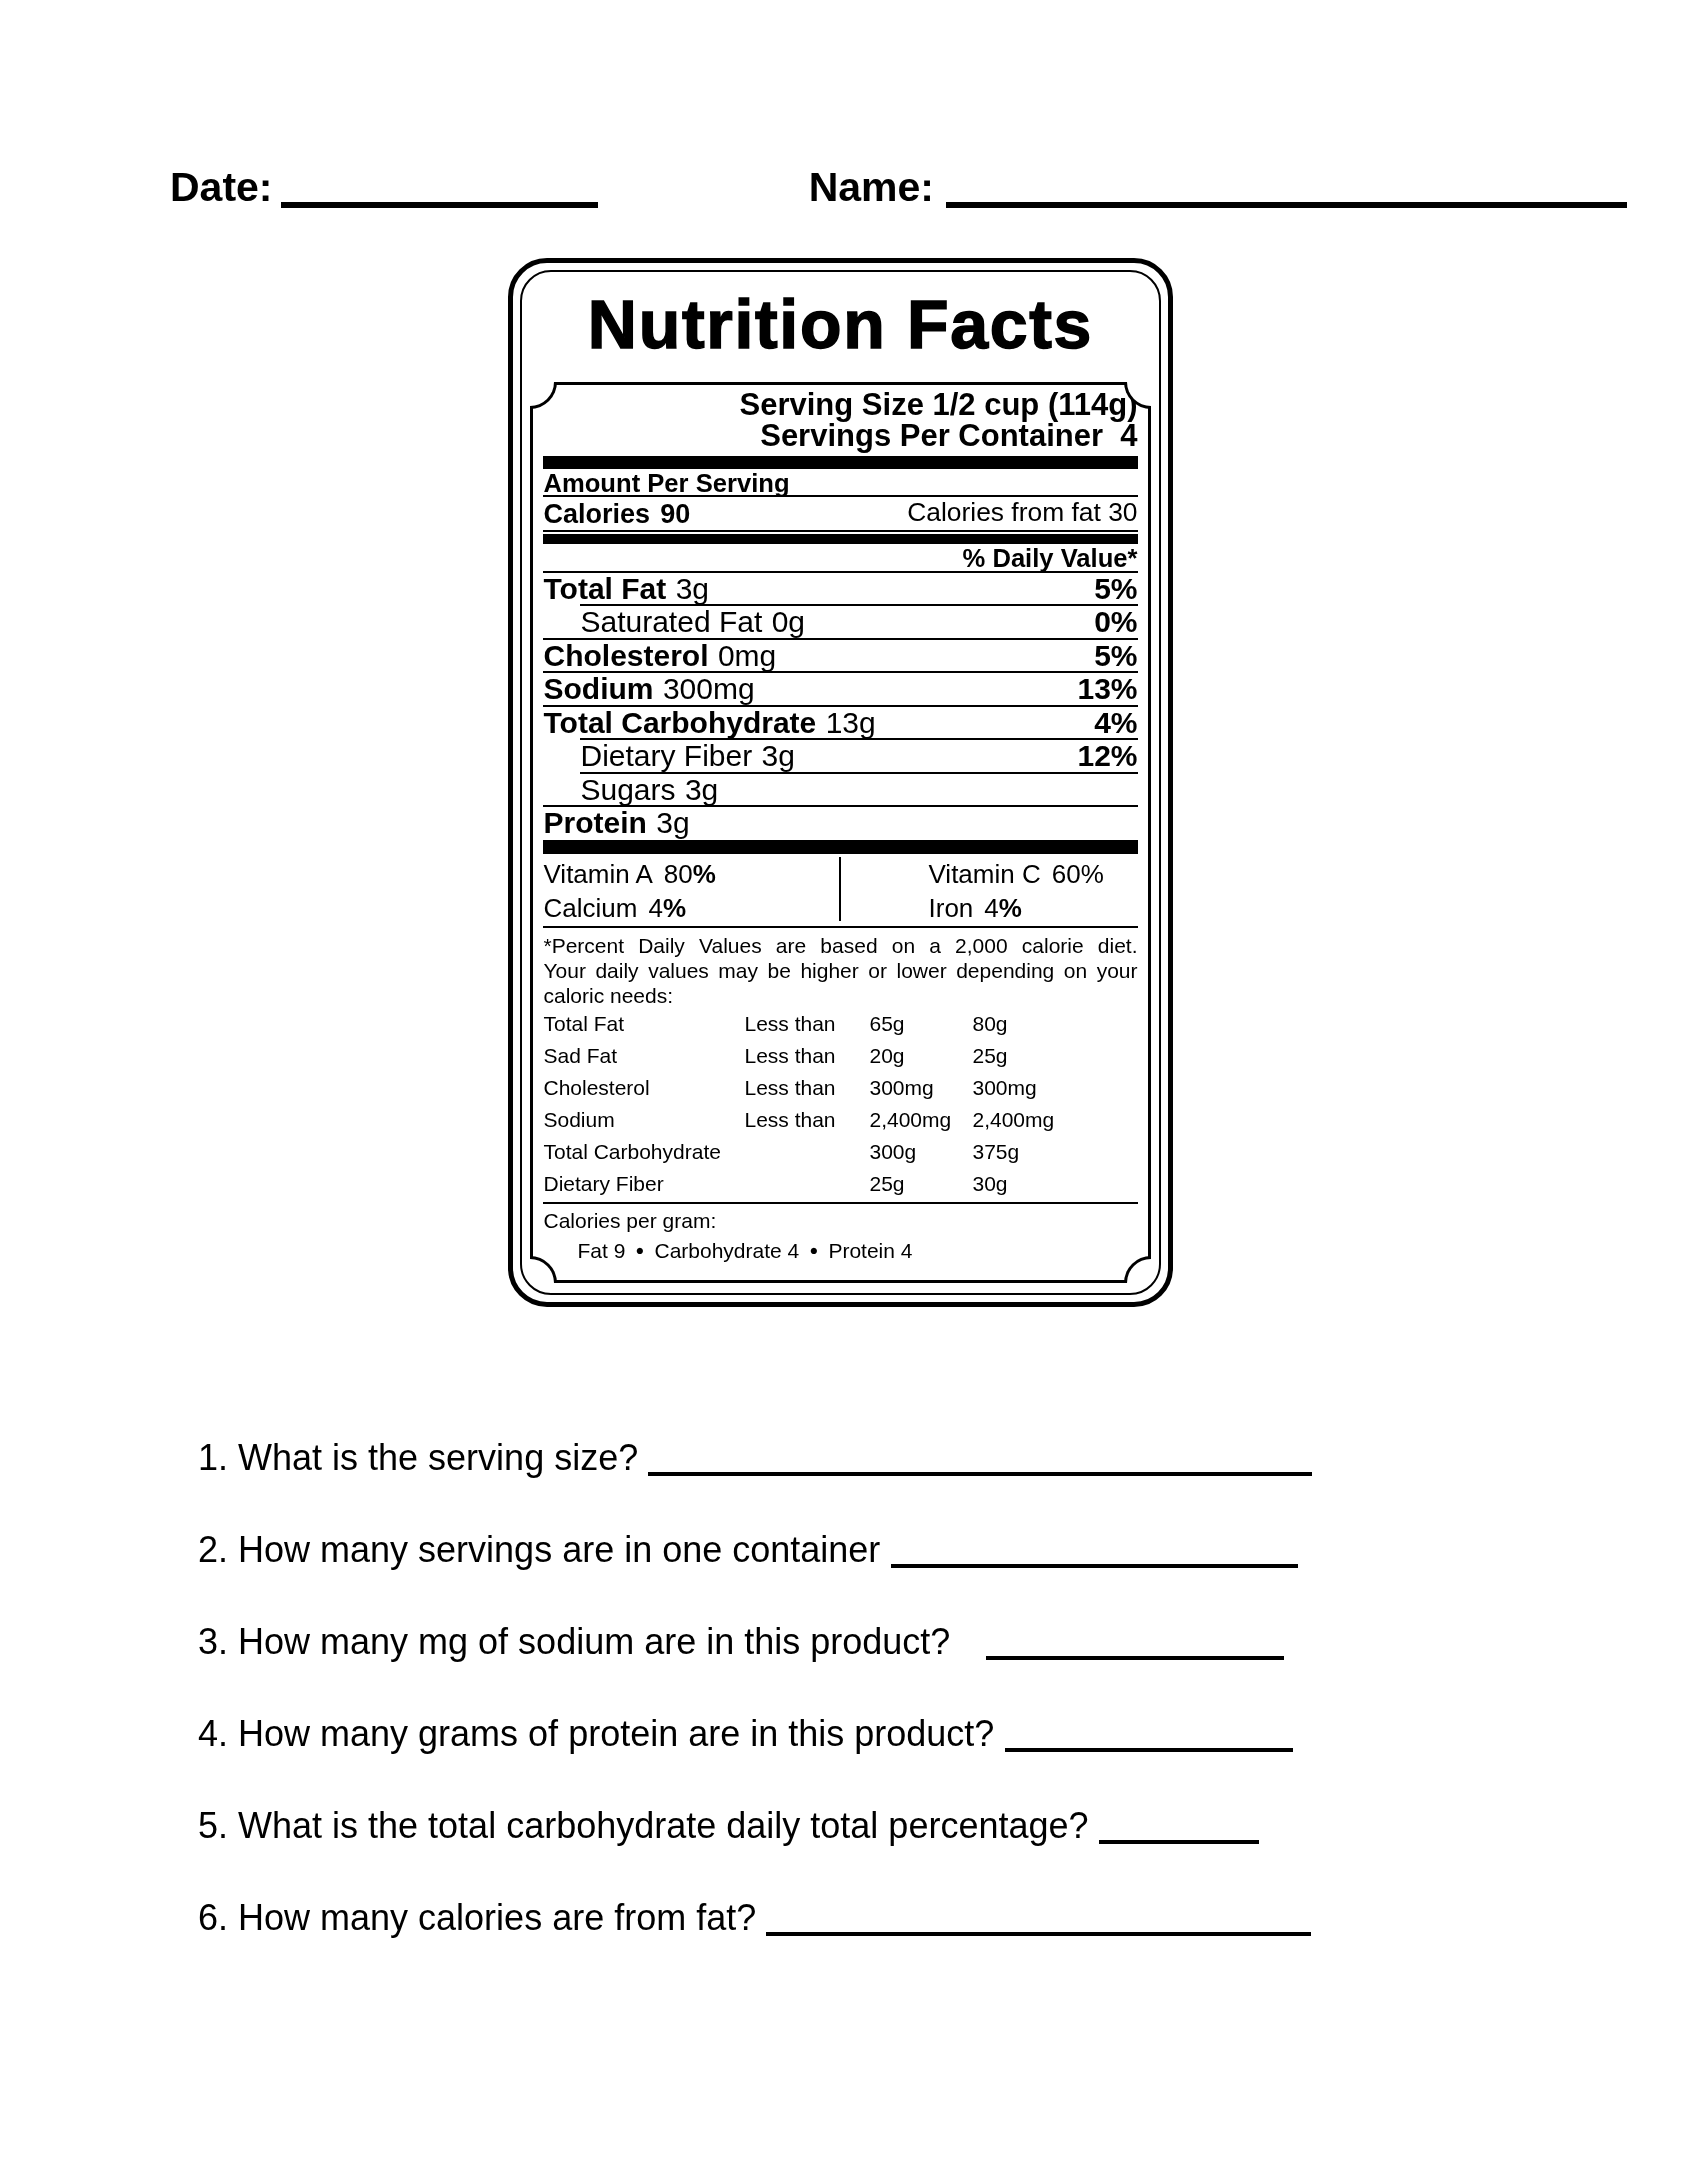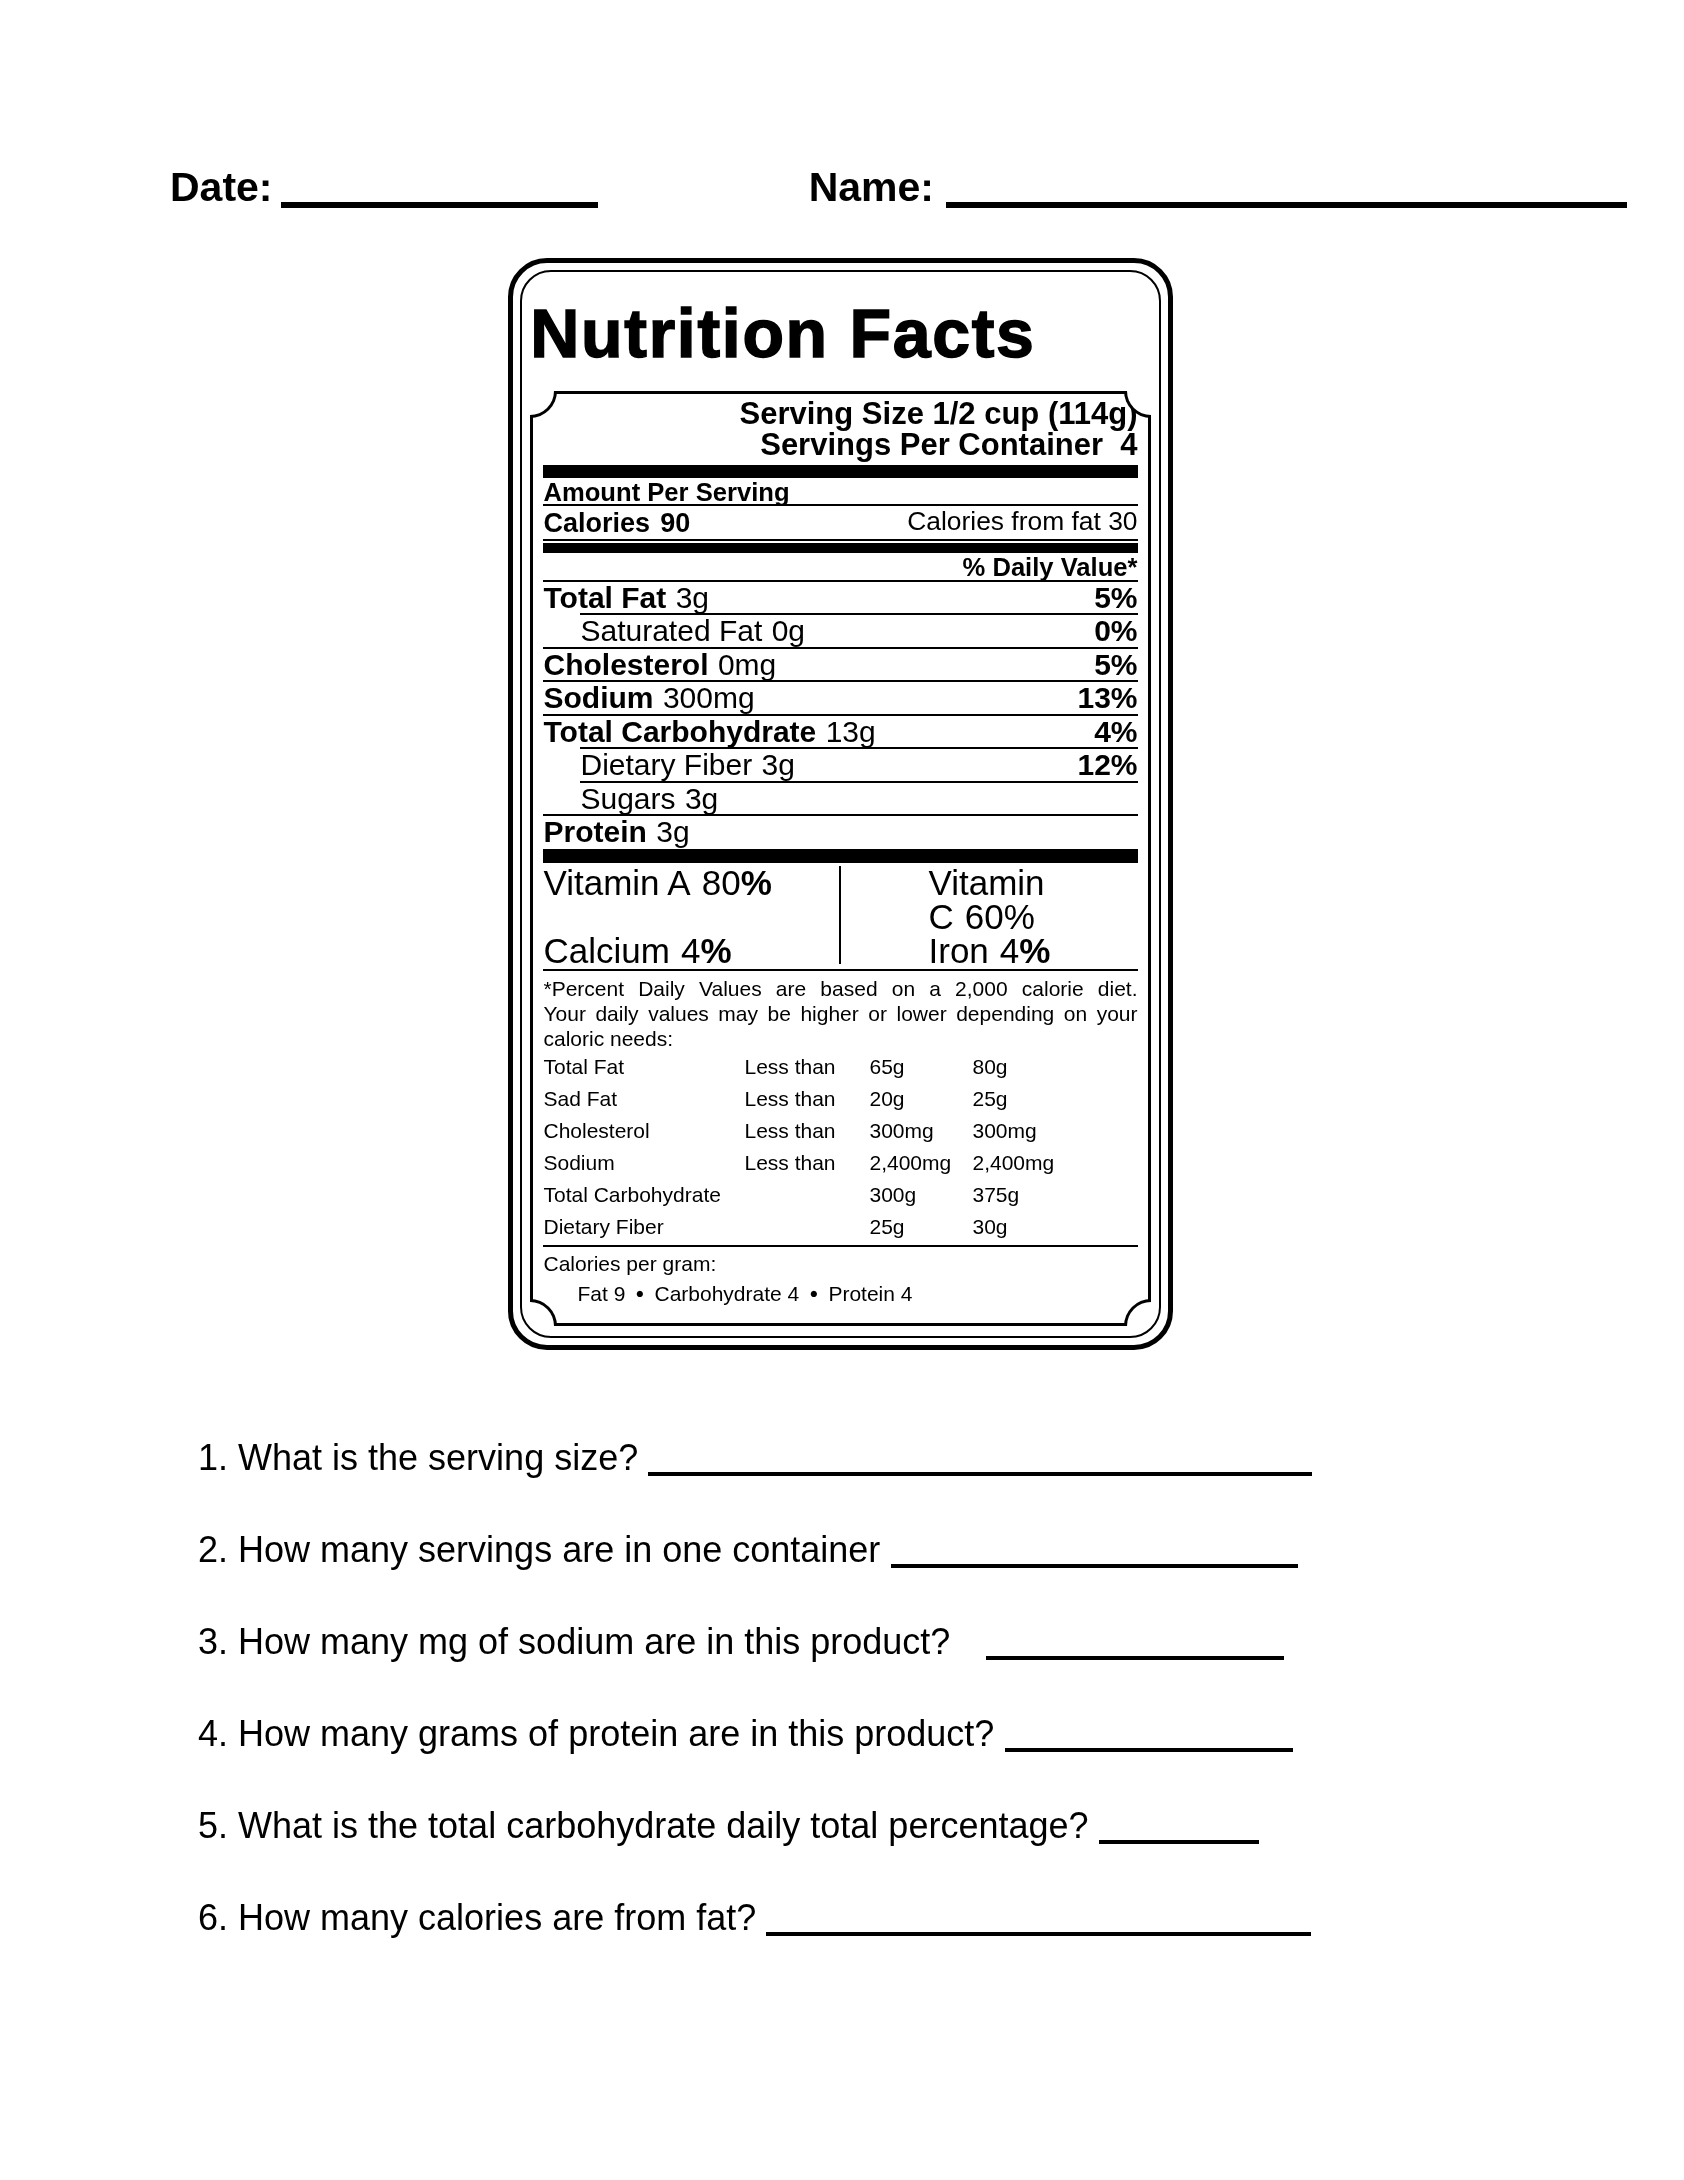--- a/index.html
+++ b/index.html
@@ -11,21 +11,21 @@
            justify-content:space-between;font-weight:bold;font-size:41px;line-height:46px;}
   .blank{display:inline-block;border-bottom:6px solid #000;vertical-align:-6.8px;}
   .nb{width:681px;margin-left:12px;}
   .db{width:317px;margin-left:8.5px;}
 
   
   .label{position:absolute;left:508px;top:258px;width:665px;box-sizing:border-box;}
   .outer{border:5.1px solid #000;border-radius:39px;padding:6.8px;box-sizing:border-box;}
   .inner{border:2.6px solid #000;border-radius:31px;padding:3.4px 8.5px 10.2px 8.5px;}
   .nf-title{font-size:68px;line-height:85px;font-weight:bold;letter-spacing:1.7px;
-            text-align:left;-webkit-text-stroke:1.5px #000;margin-top:16px;white-space:nowrap;}
+            text-align:center;-webkit-text-stroke:1.5px #000;margin-top:7px;white-space:nowrap;}
 
   
   .plaque{position:relative;border:3.4px solid #000;margin-top:15.3px;padding:3.4px 10.2px 13.6px 10.2px;}
   .corner{position:absolute;width:27px;height:27px;background:#fff;box-sizing:border-box;z-index:2;}
   .c-tl{top:-3.4px;left:-3.4px;border-right:3.4px solid #000;border-bottom:3.4px solid #000;border-bottom-right-radius:100% 100%;}
   .c-tr{top:-3.4px;right:-3.4px;border-left:3.4px solid #000;border-bottom:3.4px solid #000;border-bottom-left-radius:100% 100%;}
   .c-bl{bottom:-3.4px;left:-3.4px;border-right:3.4px solid #000;border-top:3.4px solid #000;border-top-right-radius:100% 100%;}
   .c-br{bottom:-3.4px;right:-3.4px;border-left:3.4px solid #000;border-top:3.4px solid #000;border-top-left-radius:100% 100%;}
 
   
@@ -42,21 +42,21 @@
   .nrow{position:relative;line-height:31.5px;font-size:30px;}
   .nrow .nname{font-weight:bold;}
   .nrow.plain .nname{font-weight:normal;}
   .nrow.sub{padding-left:37px;}
   .namt{margin-left:9.4px;}
   .npct{position:absolute;right:0;top:0;font-weight:bold;}
   .rule{border-top:2.6px solid #000;}
   .rule.ind{margin-left:37px;}
 
   .vits{position:relative;border-bottom:2.6px solid #000;padding:2.6px 0 1.7px;}
-  .vrow{display:flex;line-height:34px;font-size:35px;justify-content:flex-end;}
+  .vrow{display:flex;line-height:34px;font-size:26px;justify-content:flex-end;}
   .vcell{width:50%;box-sizing:border-box;}
   .vcell.r{padding-left:88px;}
   .vval{margin-left:11px;}
   .vpct{font-weight:bold;}
   .vpct.reg{font-weight:normal;}
   .vdiv{position:absolute;left:calc(50% - 1.7px);top:3.4px;bottom:5.1px;width:2.6px;background:#000;}
 
   .fn{font-size:21px;line-height:25px;margin-top:5.1px;}
   .fn .j{text-align:justify;text-align-last:justify;}
   .mthead{display:grid;grid-template-columns:201px 125px 103px 1fr;line-height:25.6px;

